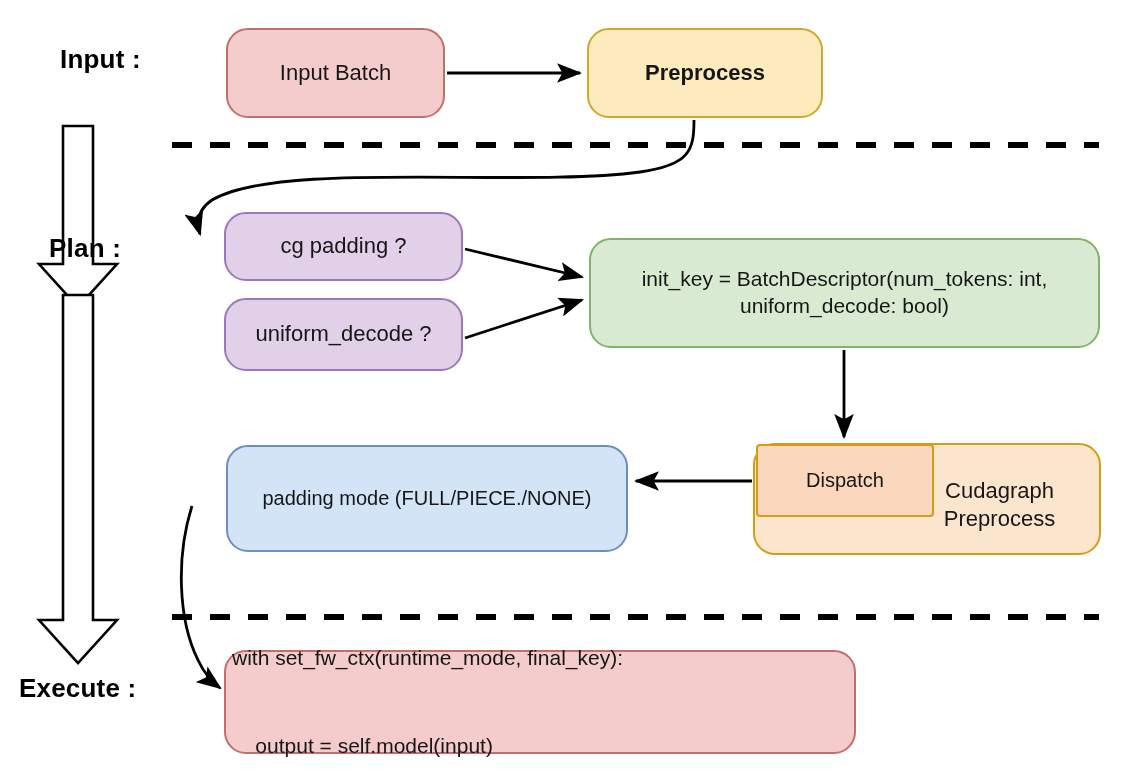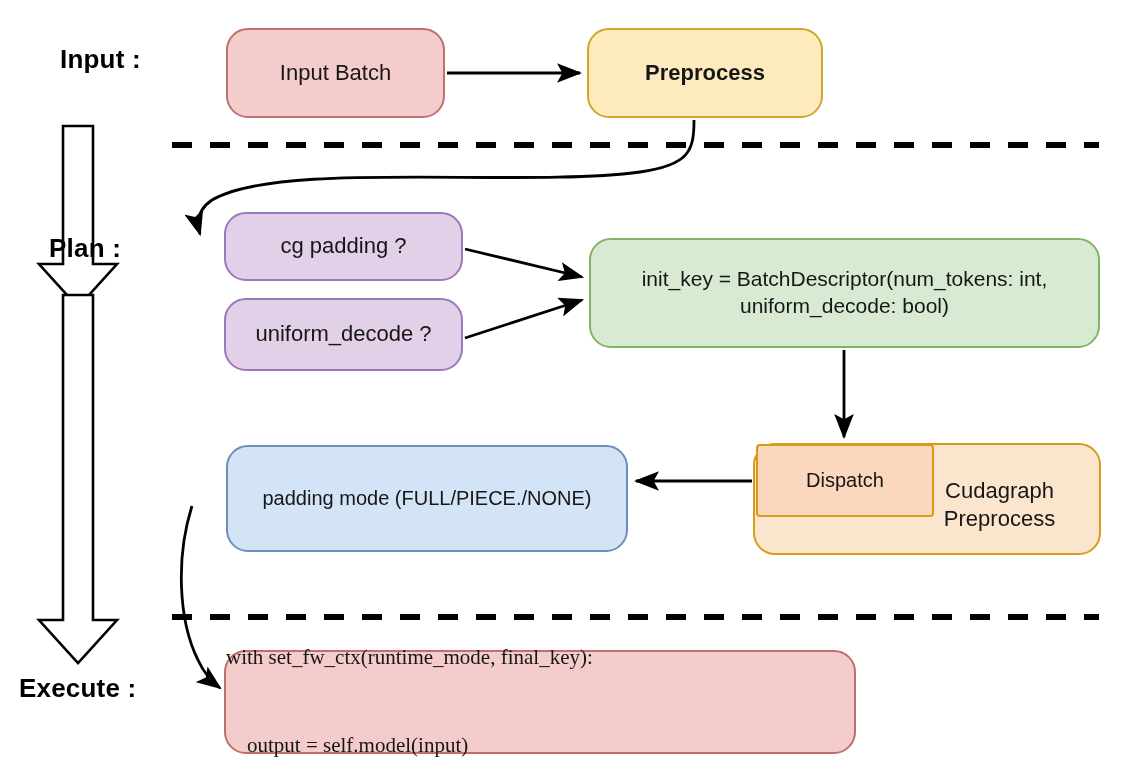--- a/index.html
+++ b/index.html
@@ -100,24 +100,25 @@
   .node-runtime-mode {
     left: 226px; top: 445px; width: 402px; height: 107px;
     background: #d4e4f7; border-color: #6c8ebf;
     font-size: 20px;
     flex-direction: column;
   }
   .node-runtime-mode .rt-line2 { margin-top: 2px; }
   .node-code {
     left: 224px; top: 650px; width: 632px; height: 104px;
     background: #f4cccc; border-color: #c0706c;
-    font-family: Liberation Serif, serif;
+    font-family: Liberation Sans, sans-serif;
     font-size: 21px;
     justify-content: flex-start;
     align-items: center;
+    padding-left: 6px;
     white-space: pre;
     text-align: left;
     line-height: 1.4;
   }
 </style>
 </head>
 <body>
 
 <div id="stage">
 

